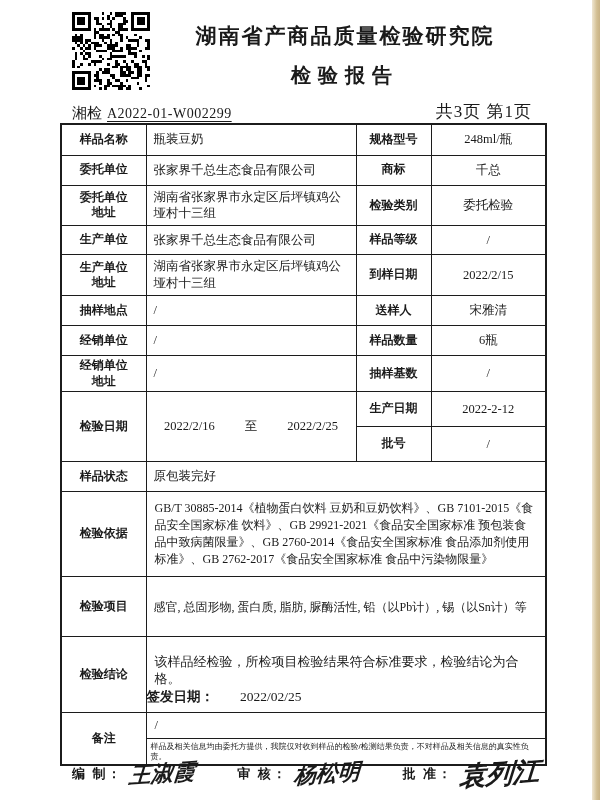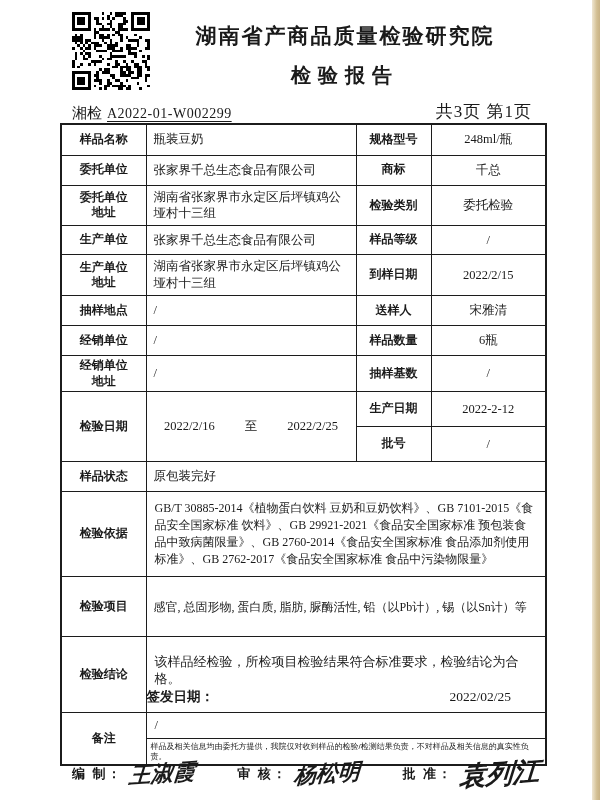--- a/index.html
+++ b/index.html
@@ -50,22 +50,22 @@
     font-size: 12.5px; padding: 3px 7px; line-height: 1.35;
   }
   td.center { text-align: center; padding: 2px 2px; }
   .date-cell { display: flex; justify-content: center; align-items: center; gap: 30px; }
   td.basis { font-size: 12px; line-height: 1.42; padding: 4px 7px 4px 8px; }
   td.items { font-size: 12px; }
   td.nopad { padding: 0; }
   .concl-wrap { display: flex; flex-direction: column; height: 100%; min-height: 72px; }
   .concl-text { padding: 14px 8px 0 8px; font-size: 13px; }
   .sign-row {
-    margin-top: auto; display: flex; justify-content: space-between; align-items: baseline;
-    padding: 0 34px 4px 0; font-size: 13.5px;
+    margin-top: auto; display: flex; justify-content: flex-start; align-items: baseline;
+    gap: 26px; padding: 0 34px 4px 0; font-size: 13.5px;
   }
   .sign-label { font-weight: bold; font-family: "Liberation Sans", sans-serif; }
   .remark-wrap { display: flex; flex-direction: column; height: 100%; min-height: 45px; }
   .remark-val { flex: 1; padding: 4px 8px; font-size: 12.5px; }
   .footnote {
     border-top: 1.5px solid #1c1c1c; font-size: 8px; color: #222;
     padding: 3px 4px; line-height: 1.2; font-family: "Liberation Sans", sans-serif;
   }
   
   .signatures {

